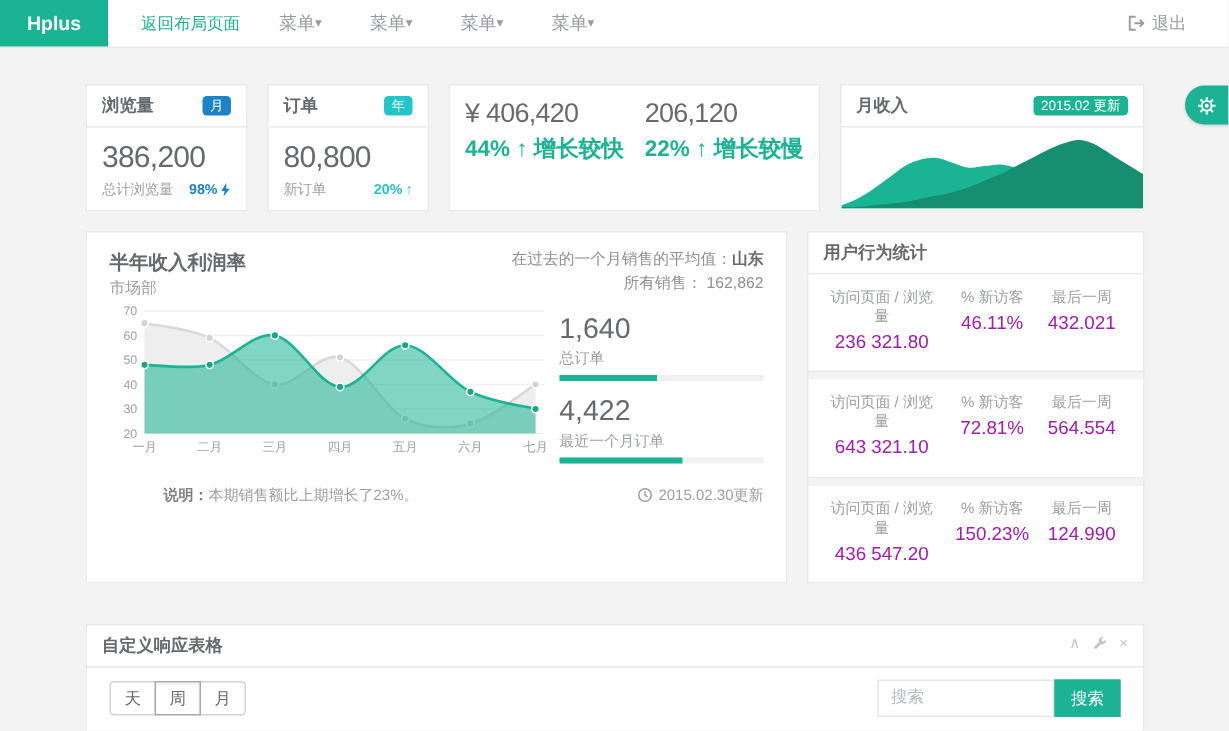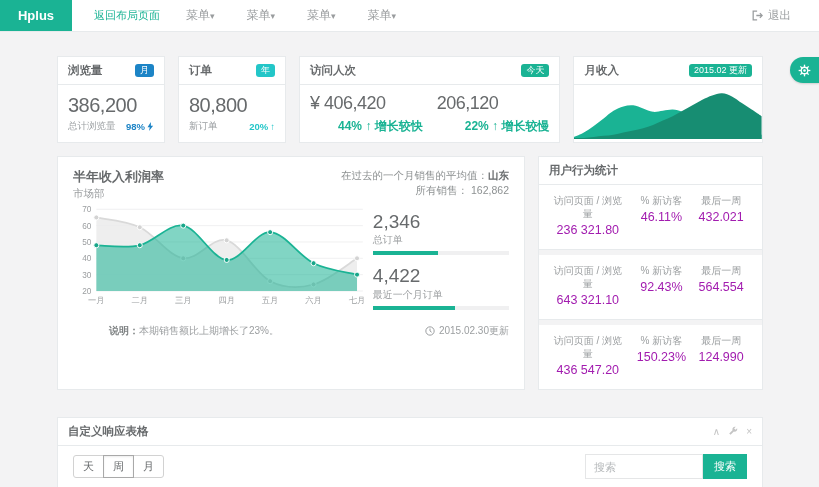--- a/index.html
+++ b/index.html
@@ -34,21 +34,21 @@
   .card-sm { width:108px; }
   .card-lg { flex:1; }
   .ibox-content { padding:8px 10px 7px; }
   .big-num { font-size:20px; font-weight:400; letter-spacing:-.5px; color:#676a6c; line-height:1.2; }
   .stat-row { display:flex; justify-content:space-between; align-items:center; font-size:9.5px; margin-top:3px; }
   .stat-label { color:#9a9ea1; }
   .stat-val { font-weight:bold; display:flex; align-items:center; gap:2px; }
   .c-blue { color:#1c84c6; } .c-info { color:#23c6c8; }
   .visits-content { display:flex; gap:14px; }
   .visit-col .big-num { font-size:18px; }
-  .visit-sub { font-size:12px; color:#1ab394; font-weight:bold; margin-top:3px; white-space:nowrap;margin-left:28px; }
+  .visit-sub { font-size:15px; color:#1ab394; font-weight:bold; margin-top:3px; white-space:nowrap; }
   .spark-box { padding:0; line-height:0; }
 
   
   .panel-sales { width:468px; background:#fff; border:1px solid #e7eaec; padding:11px 15px 9px; }
   .sales-head { display:flex; justify-content:space-between; margin-bottom:2px; }
   .sales-head h4 { font-size:13px; font-weight:bold; color:#676a6c; }
   .sales-sub { font-size:10.5px; color:#9b9ea0; margin-top:1px; }
   .sales-meta { text-align:right; font-size:10.5px; color:#8d9192; line-height:1.5; }
   .sales-meta b { color:#676a6c; }
   .sales-body { display:flex; align-items:flex-start; }
@@ -176,24 +176,20 @@
           <span class="stat-label">新订单</span>
           <span class="stat-val c-info">
               <span>20%</span>
               <span>↑</span>
             </span>
         </div>
       </div>
     </div>
 
     <div class="ibox card-lg">
-      <div class="ibox-title">
-        <h5>访问人次</h5>
-        <span class="badge badge-green">今天</span>
-      </div>
       <div class="ibox-content visits-content">
         <div class="visit-col">
           <div class="big-num">¥ 406,420</div>
           <div class="visit-sub"><span>44%</span> <span>↑</span> <span>增长较快</span></div>
         </div>
         <div class="visit-col">
           <div class="big-num">206,120</div>
           <div class="visit-sub"><span>22%</span> <span>↑</span> <span>增长较慢</span></div>
         </div>
       </div>
@@ -260,21 +256,21 @@
             <path d="M24.0,42.0C31.4,42.0,53.8,45.3,68.7,42.0C83.6,38.6,98.4,19.3,113.3,21.8C128.2,24.3,143.1,56.0,158.0,57.1C172.9,58.2,187.8,28.0,202.7,28.5C217.6,29.1,232.4,53.2,247.3,60.4C262.2,67.7,284.6,70.2,292.0,72.2" fill="none" stroke="#1ab394" stroke-width="1.8"></path>
             <circle cx="24" cy="41.96" r="2.6" fill="#18a689" stroke="#ffffff" stroke-width="1"></circle>
             <circle cx="68.66666666666666" cy="41.96" r="2.6" fill="#18a689" stroke="#ffffff" stroke-width="1"></circle>
             <circle cx="113.33333333333333" cy="21.8" r="2.6" fill="#18a689" stroke="#ffffff" stroke-width="1"></circle>
             <circle cx="158" cy="57.08" r="2.6" fill="#18a689" stroke="#ffffff" stroke-width="1"></circle>
             <circle cx="202.66666666666666" cy="28.520000000000003" r="2.6" fill="#18a689" stroke="#ffffff" stroke-width="1"></circle>
             <circle cx="247.33333333333334" cy="60.440000000000005" r="2.6" fill="#18a689" stroke="#ffffff" stroke-width="1"></circle>
             <circle cx="292" cy="72.2" r="2.6" fill="#18a689" stroke="#ffffff" stroke-width="1"></circle>
           </svg>
         <div class="sales-stats">
-          <div class="s-val">2,346</div>
+          <div class="s-val">1,640</div>
           <div class="s-lbl">总订单</div>
           <div class="progress">
               <div class="progress-bar" style="width: 48%;"></div>
             </div>
           <div class="s-val">4,422</div>
           <div class="s-lbl">最近一个月订单</div>
           <div class="progress">
               <div class="progress-bar" style="width: 60%;"></div>
             </div>
         </div>
@@ -311,21 +307,21 @@
         </div>
       </div>
       <div class="b-gap"></div>
       <div class="b-row">
         <div class="b-col b-c1">
           <div class="b-lbl">访问页面 / 浏览量</div>
           <div class="b-num">643 321.10</div>
         </div>
         <div class="b-col b-c2">
           <div class="b-lbl">% 新访客</div>
-          <div class="b-num">92.43%</div>
+          <div class="b-num">72.81%</div>
         </div>
         <div class="b-col b-c3">
           <div class="b-lbl">最后一周</div>
           <div class="b-num">564.554</div>
         </div>
       </div>
       <div class="b-gap"></div>
       <div class="b-row">
         <div class="b-col b-c1">
           <div class="b-lbl">访问页面 / 浏览量</div>

